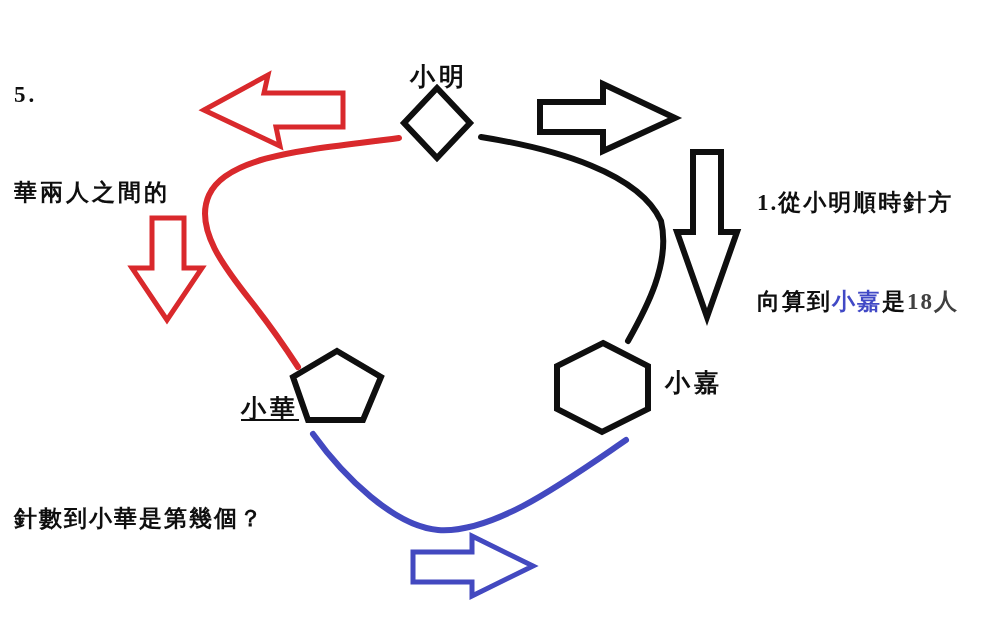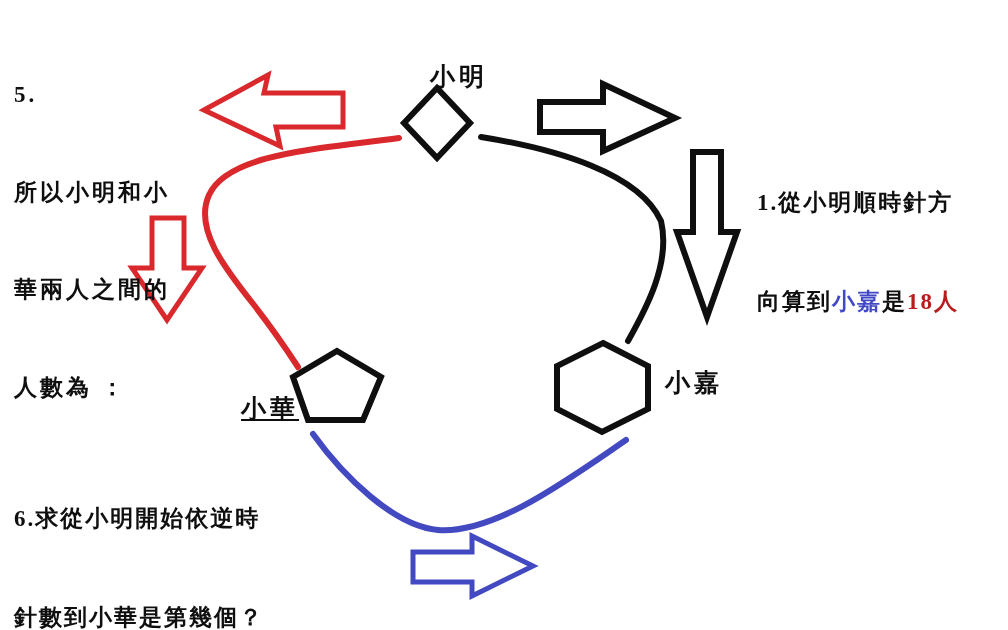--- a/index.html
+++ b/index.html
@@ -17,21 +17,21 @@
     left: 0; top: 0;
     width: 1008px; height: 630px;
   }
   .textblock {
     position: absolute;
     white-space: pre;
     z-index: 2;
   }
   .line { white-space: pre; }
   .black { color: #0f0f0f; }
-  .red   { color: #b91c1c; }
+  .red   { color: #404040; }
   .blue  { color: #4149c6; }
   .tb-step5 {
     left: 14px; top: 14px;
     font-size: 23px; line-height: 32.5px; letter-spacing: 3px;
   }
   .tb-note12 {
     left: 757px; top: 120px;
     font-size: 23px; line-height: 33px; letter-spacing: 2px;
   }
   .tb-note34 {
@@ -40,21 +40,21 @@
   }
   .tb-step6 {
     left: 14px; top: 436px;
     font-size: 23px; line-height: 33px; letter-spacing: 2px;
   }
   .node-label {
     position: absolute;
     font-size: 25px; letter-spacing: 4px;
     color: #0f0f0f; z-index: 2;
   }
-  .lbl-xiaoming { left: 410px; top: 60px; margin-left: 20px; }
+  .lbl-xiaoming { left: 410px; top: 60px; }
   .lbl-xiaojia  { left: 665px; top: 366px; }
   .lbl-xiaohua  { left: 241px; top: 392px; text-decoration: underline; }
 </style>
 </head>
 <body>
 
 <div class="canvas">
 
   <svg class="drawing-layer" width="1008" height="630" viewBox="0 0 1008 630">
 
@@ -72,41 +72,38 @@
     <polygon points="152,218 184,218 184,268 202,268 167,320 132,268 152,268" fill="#ffffff" stroke="#d9292c" stroke-width="5" stroke-linejoin="miter"></polygon>
     <polygon points="413,552 472,552 472,536 533,566 472,596 472,582 413,582" fill="#ffffff" stroke="#4349c0" stroke-width="5" stroke-linejoin="miter"></polygon>
   </svg>
 
   <div class="node-label lbl-xiaoming">小明</div>
   <div class="node-label lbl-xiaojia">小嘉</div>
   <div class="node-label lbl-xiaohua">小華</div>
 
   <div class="textblock tb-step5">
     <div class="line black">5.</div>
-    <div class="line black">所以小明和小</div>
     <div class="line black">華兩人之間的</div>
-    <div class="line black">人數為 ：</div>
     
     
     
     
   </div>
 
   <div class="textblock tb-note12">
     <div class="line black">1.從小明順時針方</div>
     <div class="line"><span class="black">向算到</span><span class="blue">小嘉</span><span class="black">是</span><span class="red">18人</span></div>
     <div class="line">&nbsp;</div>
   </div>
 
   <div class="textblock tb-note34">
     
     
     
   </div>
 
   <div class="textblock tb-step6">
-    <div class="line black">6.求從小明開始依逆時</div>
     <div class="line black">針數到小華是第幾個？</div>
     
     
   </div>
 
 </div>
 
 </body></html>

